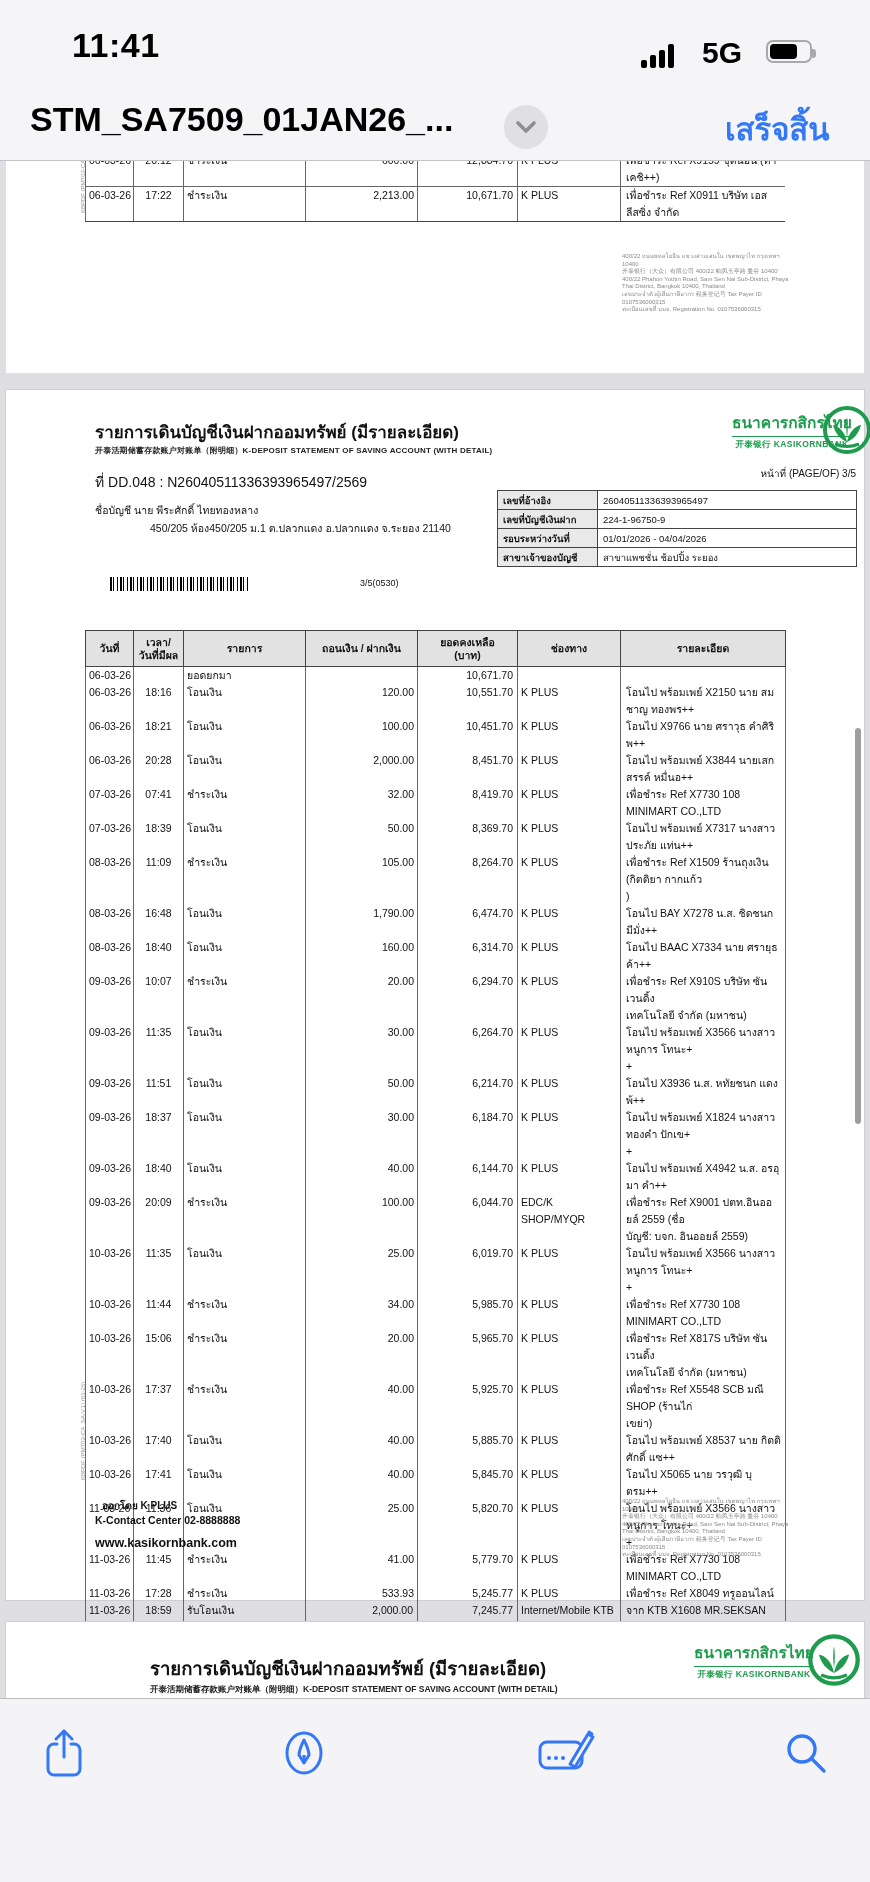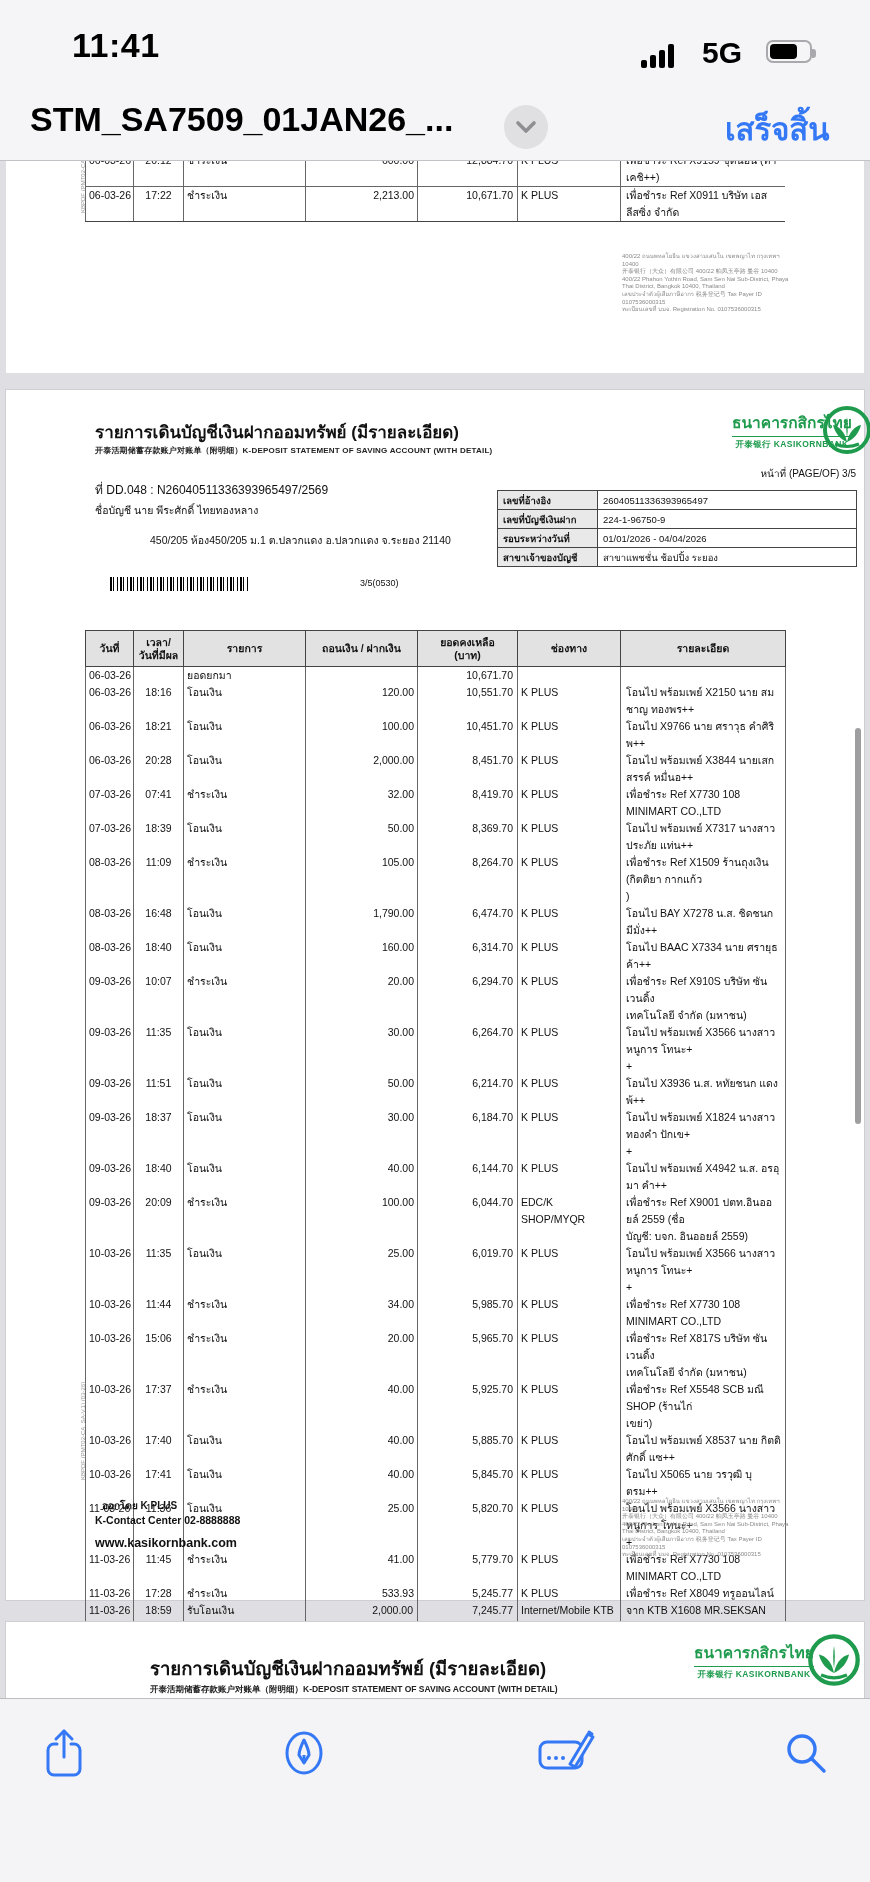--- a/index.html
+++ b/index.html
@@ -134,23 +134,23 @@
       <svg width="52" height="52" viewBox="0 0 52 52">
         <circle cx="26" cy="26" r="22" fill="none" stroke="#1e9b4d" stroke-width="4"></circle>
         <path d="M26 38 C24 28 18 22 12 21 C14 29 19 35 26 38 Z" fill="#1e9b4d"></path>
         <path d="M26 38 C28 28 34 22 40 21 C38 29 33 35 26 38 Z" fill="#1e9b4d"></path>
         <path d="M26 34 C25 26 25 19 26 13 C27 19 27 26 26 34 Z" fill="#1e9b4d"></path>
         <path d="M14 40 q12 5 24 0" fill="none" stroke="#1e9b4d" stroke-width="3"></path>
       </svg>
     </span>
 
     <div class="abs" style="left:570px;top:76px;width:280px;text-align:right;font-size:10px;color:#111;">หน้าที่ (PAGE/OF) 3/5</div>
-    <div class="abs" style="left:89px;top:90px;font-size:12px;color:#111;">ที่ DD.048  :  N26040511336393965497/2569</div>
+    <div class="abs" style="left:89px;top:81px;font-size:14px;color:#111;">ที่ DD.048  :  N26040511336393965497/2569</div>
     <div class="abs" style="left:89px;top:112px;font-size:10.5px;color:#111;">ชื่อบัญชี  นาย พีระศักดิ์ ไทยทองหลาง</div>
-    <div class="abs" style="left:144px;top:130px;font-size:10.5px;color:#111;margin-top:12px;">450/205 ห้อง450/205 ม.1 ต.ปลวกแดง อ.ปลวกแดง จ.ระยอง 21140</div>
+    <div class="abs" style="left:144px;top:130px;font-size:10.5px;color:#111;">450/205 ห้อง450/205 ม.1 ต.ปลวกแดง อ.ปลวกแดง จ.ระยอง 21140</div>
 
     <table class="abs ibox" style="left:491px;top:100px;width:360px;">
       <tbody>
           <tr>
             <td class="lab">เลขที่อ้างอิง</td>
             <td>26040511336393965497</td>
           </tr>
           <tr>
             <td class="lab">เลขที่บัญชีเงินฝาก</td>
             <td>224-1-96750-9</td>

